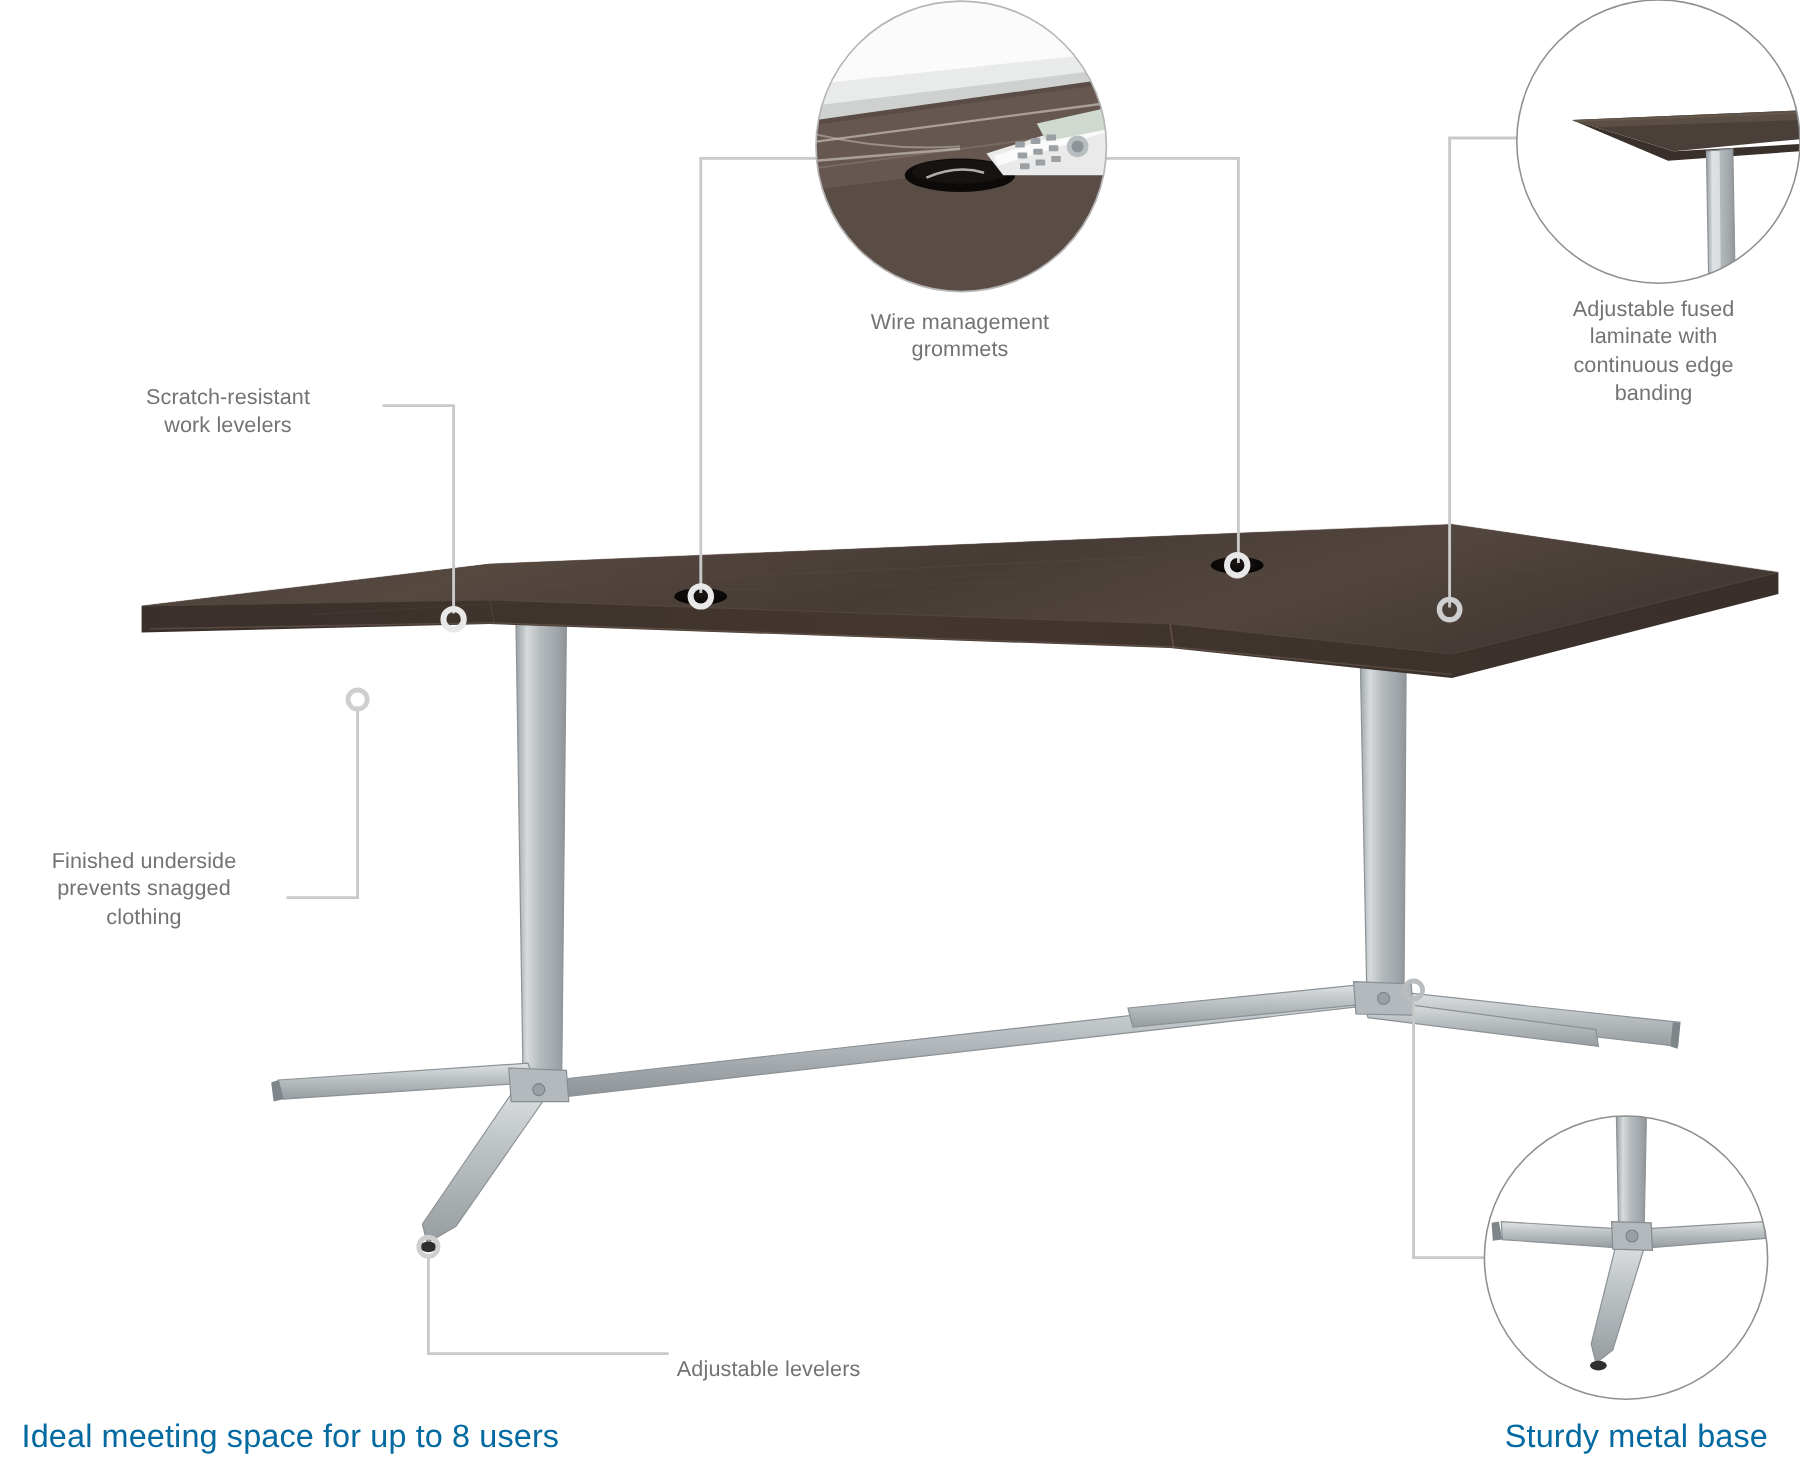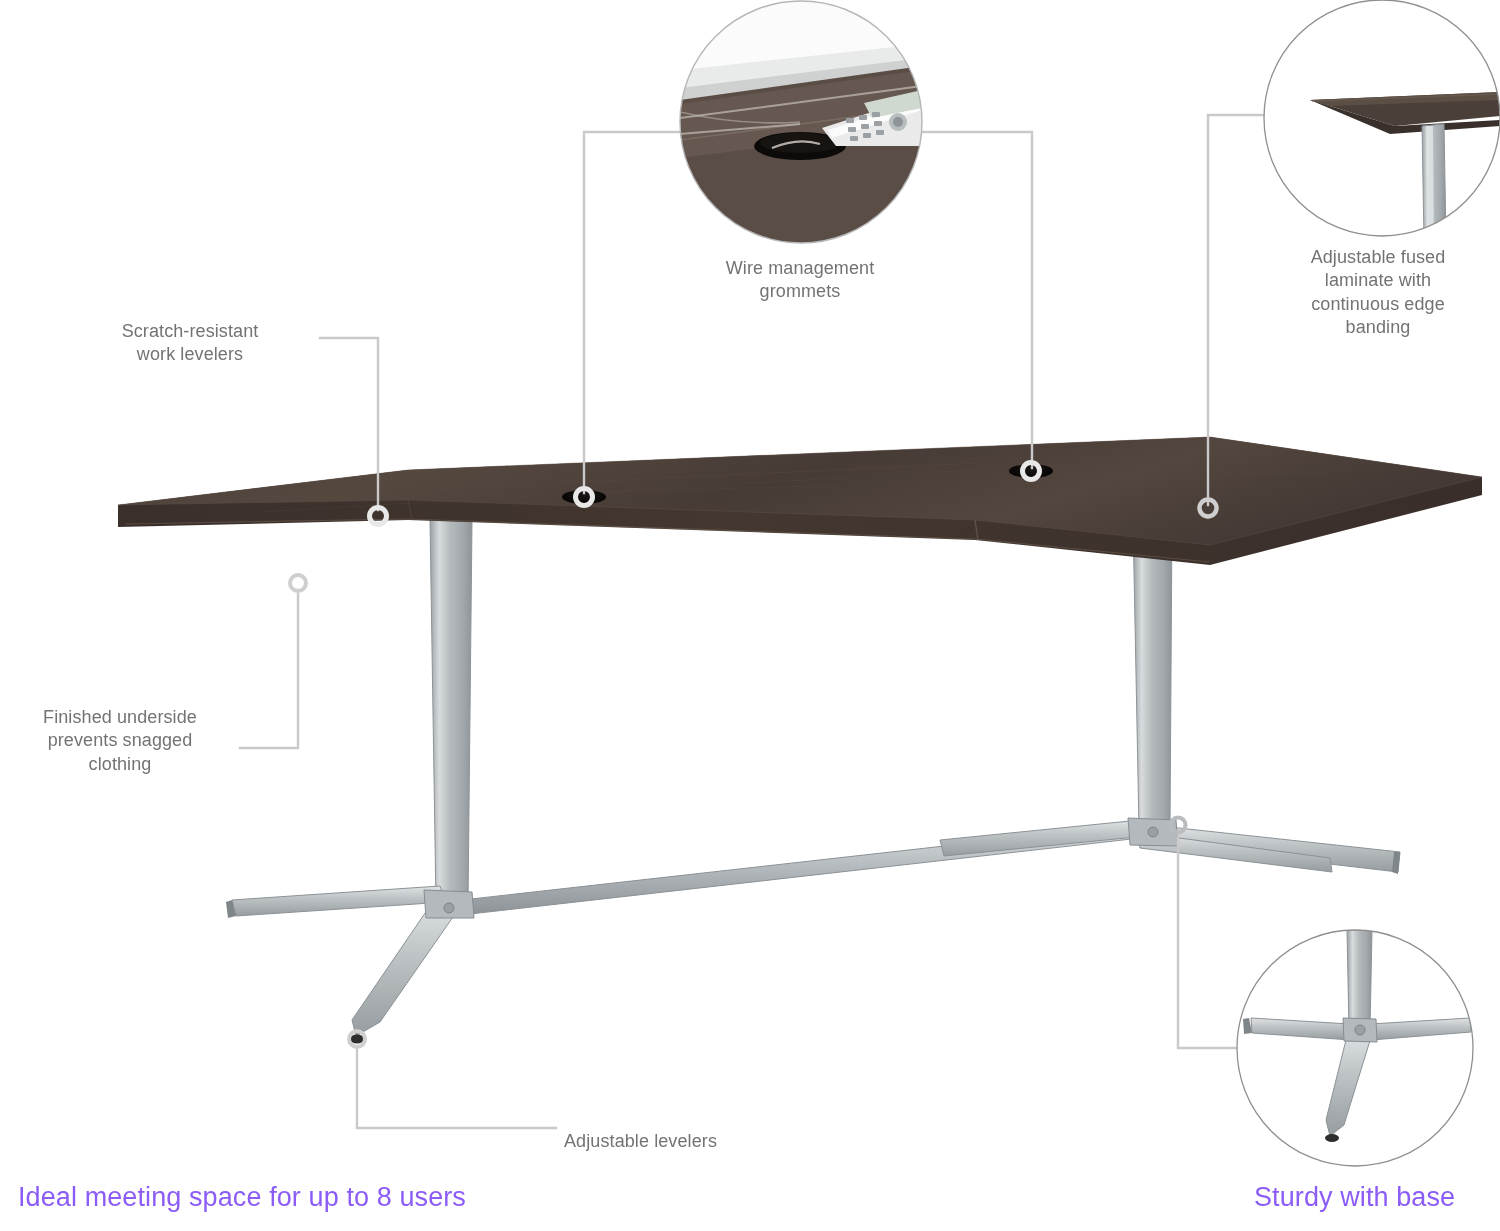--- a/index.html
+++ b/index.html
@@ -17,21 +17,21 @@
     line-height:1.30;
     color:#737373;
     letter-spacing:0.1px;
     white-space:pre-line;
   }
   .callout.c-center{text-align:center;}
   .callout.c-left{text-align:left;}
   .caption{
     position:absolute;
     font-size:27px;
-    color:#8b5cf6;
+    color:#0369a1;
     letter-spacing:0.1px;
     white-space:nowrap;
   }
   #cap-left{left:18px;top:1182px;}
   #cap-right{left:1254px;top:1182px;}
   #t-scratch{left:60px;top:320px;width:260px;}
   #t-wire{left:620px;top:257px;width:360px;}
   #t-thermal{left:1268px;top:246px;width:220px;}
   #t-underside{left:-4px;top:706px;width:248px;}
   #t-levelers{left:564px;top:1106px;width:300px;margin-top:24px;}
@@ -249,15 +249,15 @@
 banding</div>
 
   <div class="callout c-center" id="t-underside">Finished underside
 prevents snagged
 clothing</div>
 
   <div class="callout c-left" id="t-levelers">Adjustable levelers</div>
 
   <div class="caption" id="cap-left">Ideal meeting space for up to 8 users</div>
 
-  <div class="caption" id="cap-right">Sturdy with base</div>
+  <div class="caption" id="cap-right">Sturdy metal base</div>
 
 </div>
 
 </body></html>

